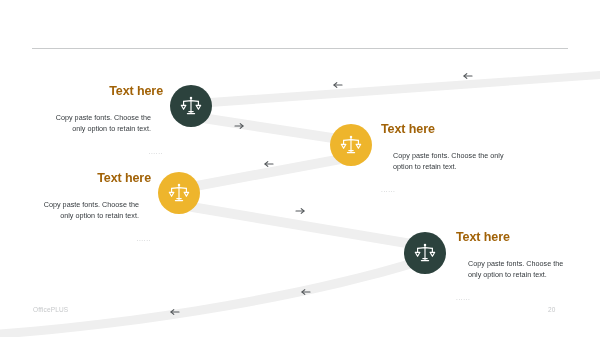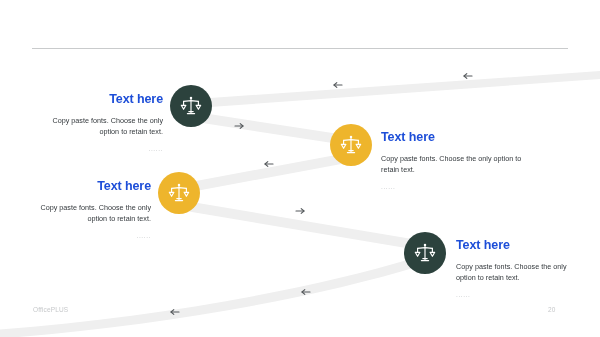--- a/index.html
+++ b/index.html
@@ -48,30 +48,30 @@
   .node svg { display: block; }
 
   
   .block {
     position: absolute;
     box-sizing: border-box;
   }
   .block .title {
     font-size: 12.5px;
     font-weight: bold;
-    color: #1d4ed8;
+    color: #a16207;
     line-height: 1.25;
-    margin: 8px 0 7px 0;
+    margin: 0 0 7px 0;
     letter-spacing: -0.1px;
   }
   .block .body {
     font-size: 7.2px;
     color: #33383c;
     line-height: 1.62;
-    margin: 0;
+    margin: 12px;
     letter-spacing: 0.02px;
   }
   .block .dots {
     font-size: 6.5px;
     color: #c2c5c7;
     line-height: 1.4;
     margin: 6px 0 0 0;
     letter-spacing: 0.6px;
   }
   .block.align-right { text-align: right; }

